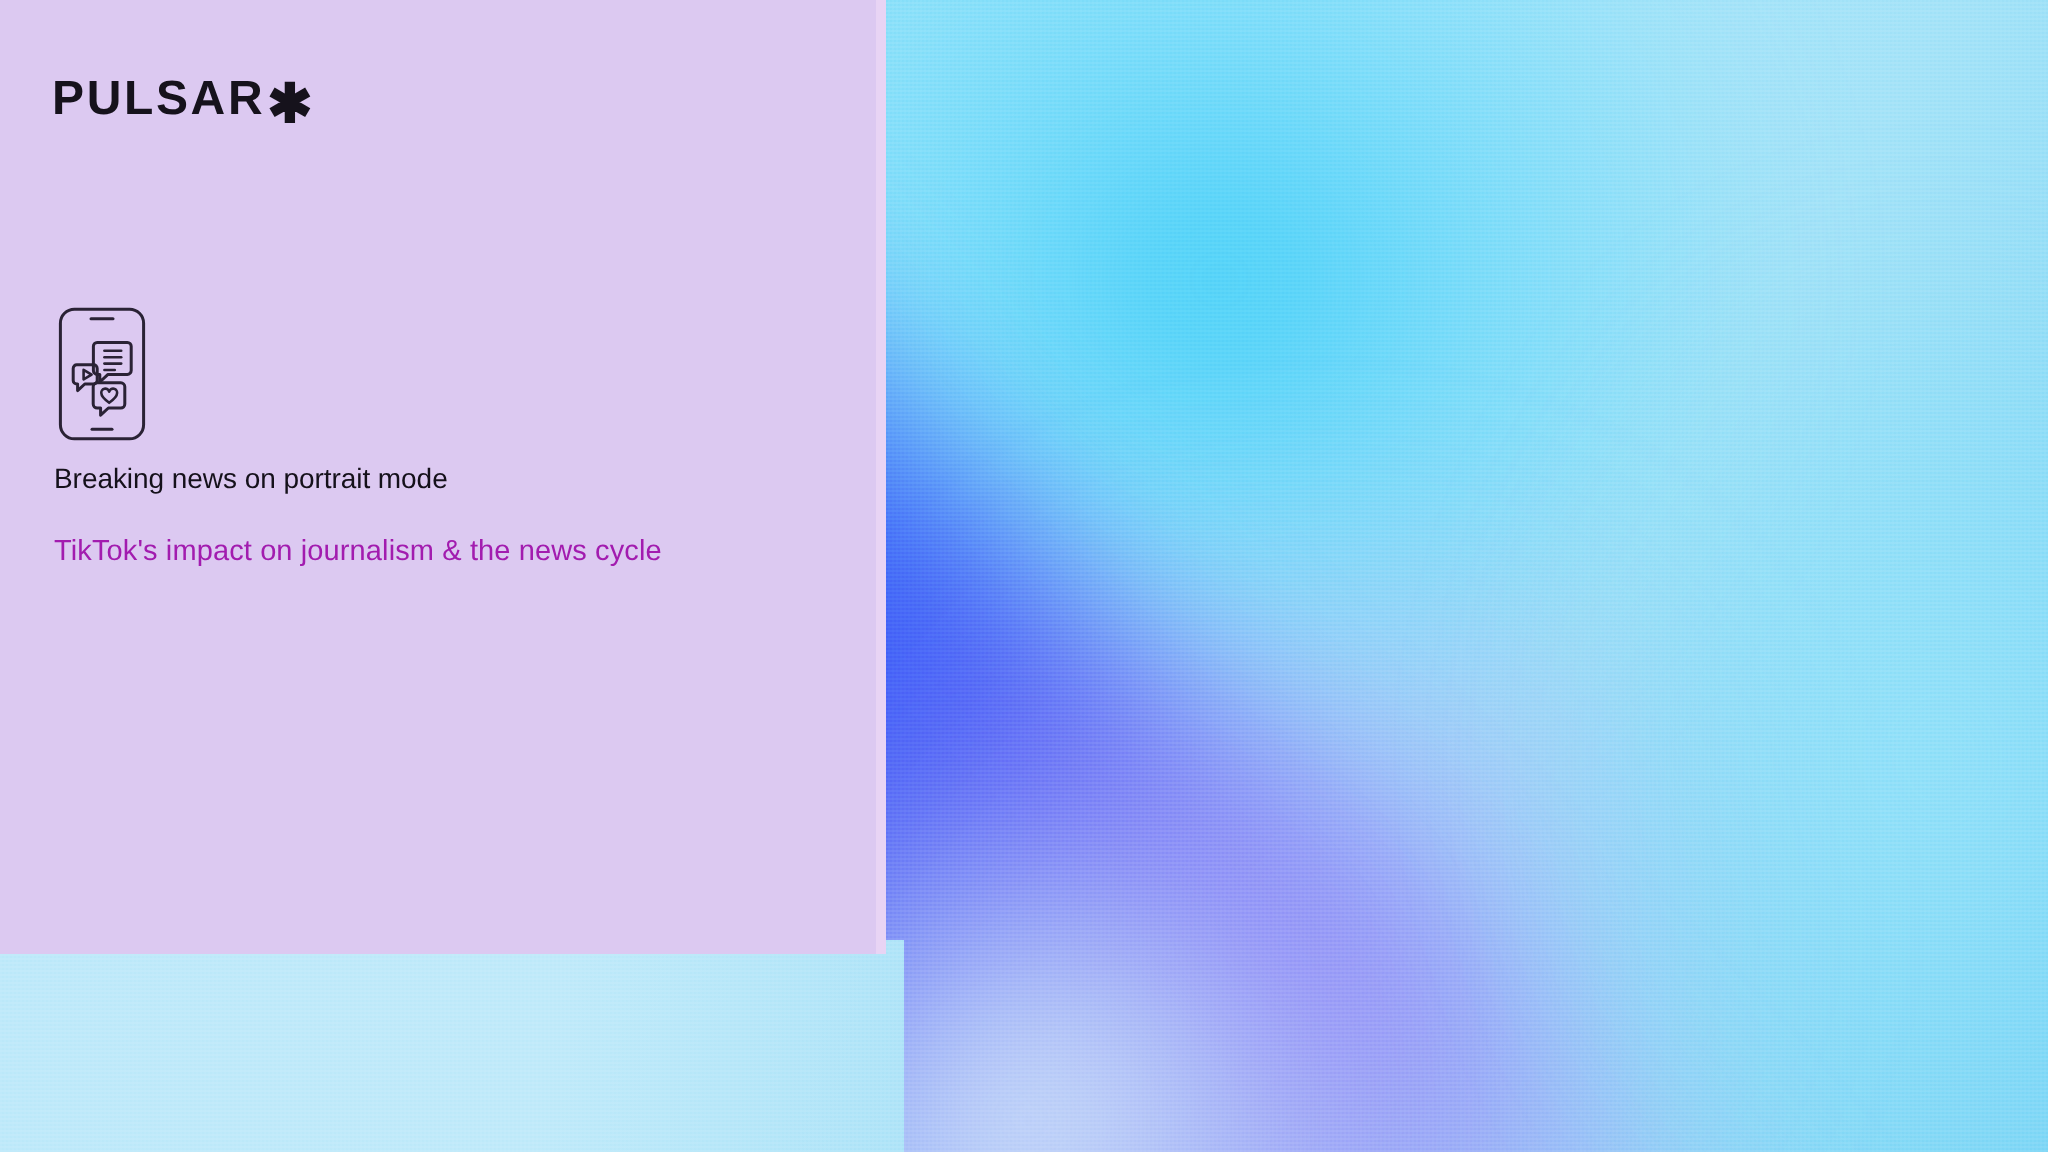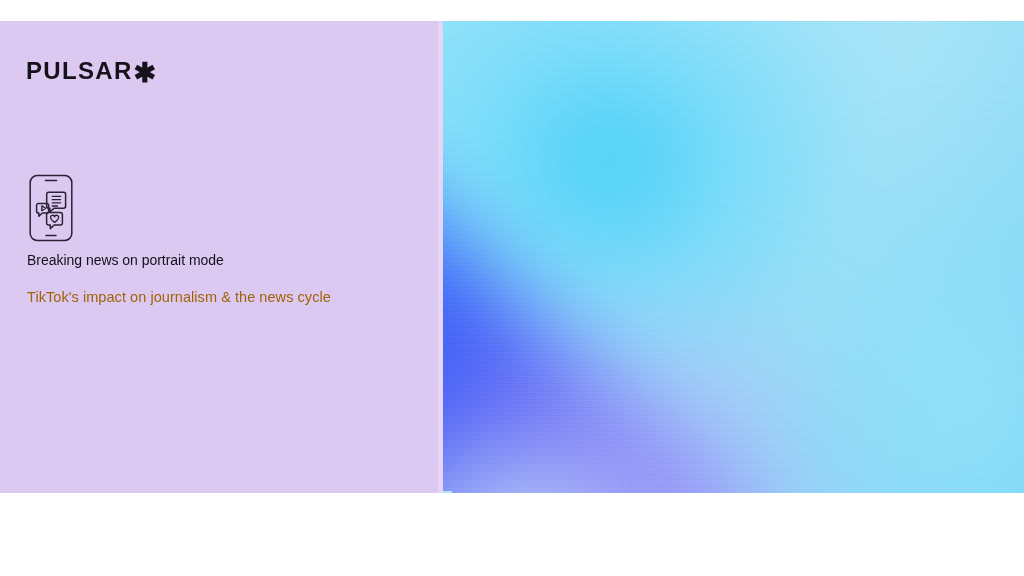--- a/index.html
+++ b/index.html
@@ -8,24 +8,23 @@
   html, body {
     width: 1024px;
     height: 576px;
     overflow: hidden;
     font-family: "Liberation Sans", sans-serif;
   }
 
   #slide {
     position: relative;
     width: 1024px;
-    height: 472px;
+    height: 576px;
     overflow: hidden;
     background: #A9E4F7;
-    margin-top: 21px;
   }
 
   
   .bg-base {
     position: absolute;
     inset: 0;
     background:
       linear-gradient(120deg,
         #5FD2F6 0%,
         #74D7F8 14%,
@@ -187,21 +186,21 @@
     color: #15111B;
     white-space: nowrap;
   }
   .subhead {
     position: absolute;
     left: 27px; top: 268px;
     font-family: "Liberation Sans", sans-serif;
     font-size: 14.5px;
     font-weight: 400;
     letter-spacing: 0.004em;
-    color: #a16207;
+    color: #a21caf;
     white-space: nowrap;
   }
 </style>
 </head>
 <body>
 
 <div id="slide">
 
   <div class="bg-base"></div>
   <div class="bg-blob-cyan"></div>

